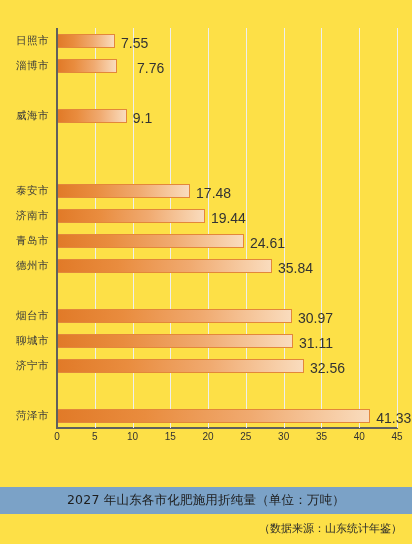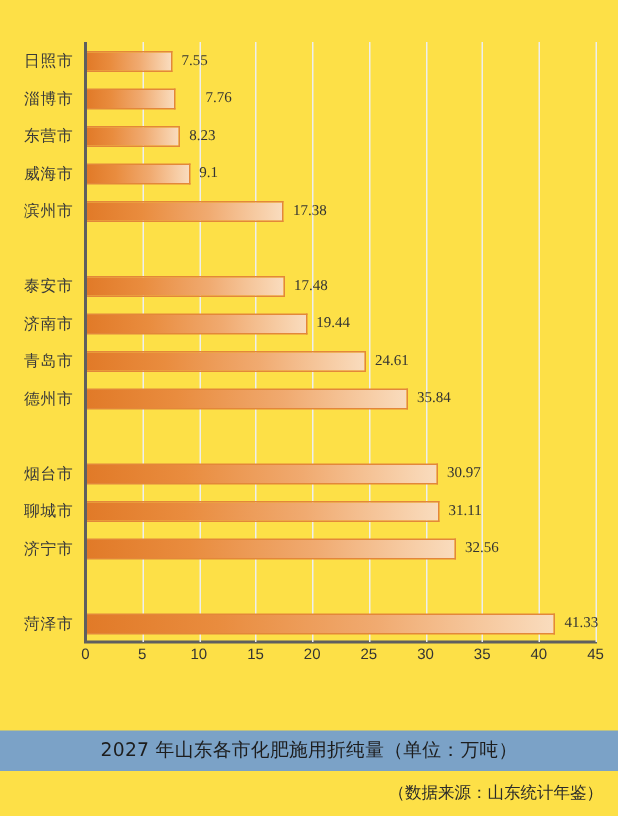--- a/index.html
+++ b/index.html
@@ -105,24 +105,24 @@
     top: 5px;
     border: 1px solid #e3873a;
     border-left: none;
     box-sizing: border-box;
     background: linear-gradient(to right, #e17a28 0%, #e98c3e 28%, #f0aa70 62%, #f7cfa9 90%, #f9dcbe 100%);
   }
 
   .val-label {
     position: absolute;
     top: 4px;
-    font-size: 10px;
+    font-size: 14px;
     color: #333333;
     white-space: nowrap;
-    font-family: Liberation Serif, serif;
+    font-family: Liberation Sans, sans-serif;
     text-align: right;
   }
 
   .xticks {
     position: absolute;
     left: 57px;
     top: 431px;
     width: 340px;
     height: 18px;
   }
@@ -191,34 +191,24 @@
           <div class="row" style="top: 0px; height: 25px;">
             <div class="cat-label">日照市</div>
             <div class="bar" style="width: 57.0444px; top: 5.5px;"></div>
             <div class="val-label" style="left: 64.0444px; top: 6.5px;">7.55</div>
           </div>
           <div class="row" style="top: 25px; height: 25px;">
             <div class="cat-label">淄博市</div>
             <div class="bar" style="width: 58.6311px; top: 5.5px;"></div>
             <div class="val-label" style="left: 80px; top: 6.5px;">7.76</div>
           </div>
-          <div class="row" style="top: 50px; height: 25px;">
-            <div class="cat-label">东营市</div>
-            <div class="bar" style="width: 62.1822px; top: 5.5px;"></div>
-            <div class="val-label" style="left: 69.1822px; top: 6.5px;">8.23</div>
-          </div>
           <div class="row" style="top: 75px; height: 25px;">
             <div class="cat-label">威海市</div>
             <div class="bar" style="width: 68.7556px; top: 5.5px;"></div>
             <div class="val-label" style="left: 75.7556px; top: 6.5px;">9.1</div>
-          </div>
-          <div class="row" style="top: 100px; height: 25px;">
-            <div class="cat-label">滨州市</div>
-            <div class="bar" style="width: 131.316px; top: 5.5px;"></div>
-            <div class="val-label" style="left: 138.316px; top: 6.5px;">17.38</div>
           </div>
           <div class="row" style="top: 150px; height: 25px;">
             <div class="cat-label">泰安市</div>
             <div class="bar" style="width: 132.071px; top: 5.5px;"></div>
             <div class="val-label" style="left: 139.071px; top: 6.5px;">17.48</div>
           </div>
           <div class="row" style="top: 175px; height: 25px;">
             <div class="cat-label">济南市</div>
             <div class="bar" style="width: 146.88px; top: 5.5px;"></div>
             <div class="val-label" style="left: 153.88px; top: 6.5px;">19.44</div>

